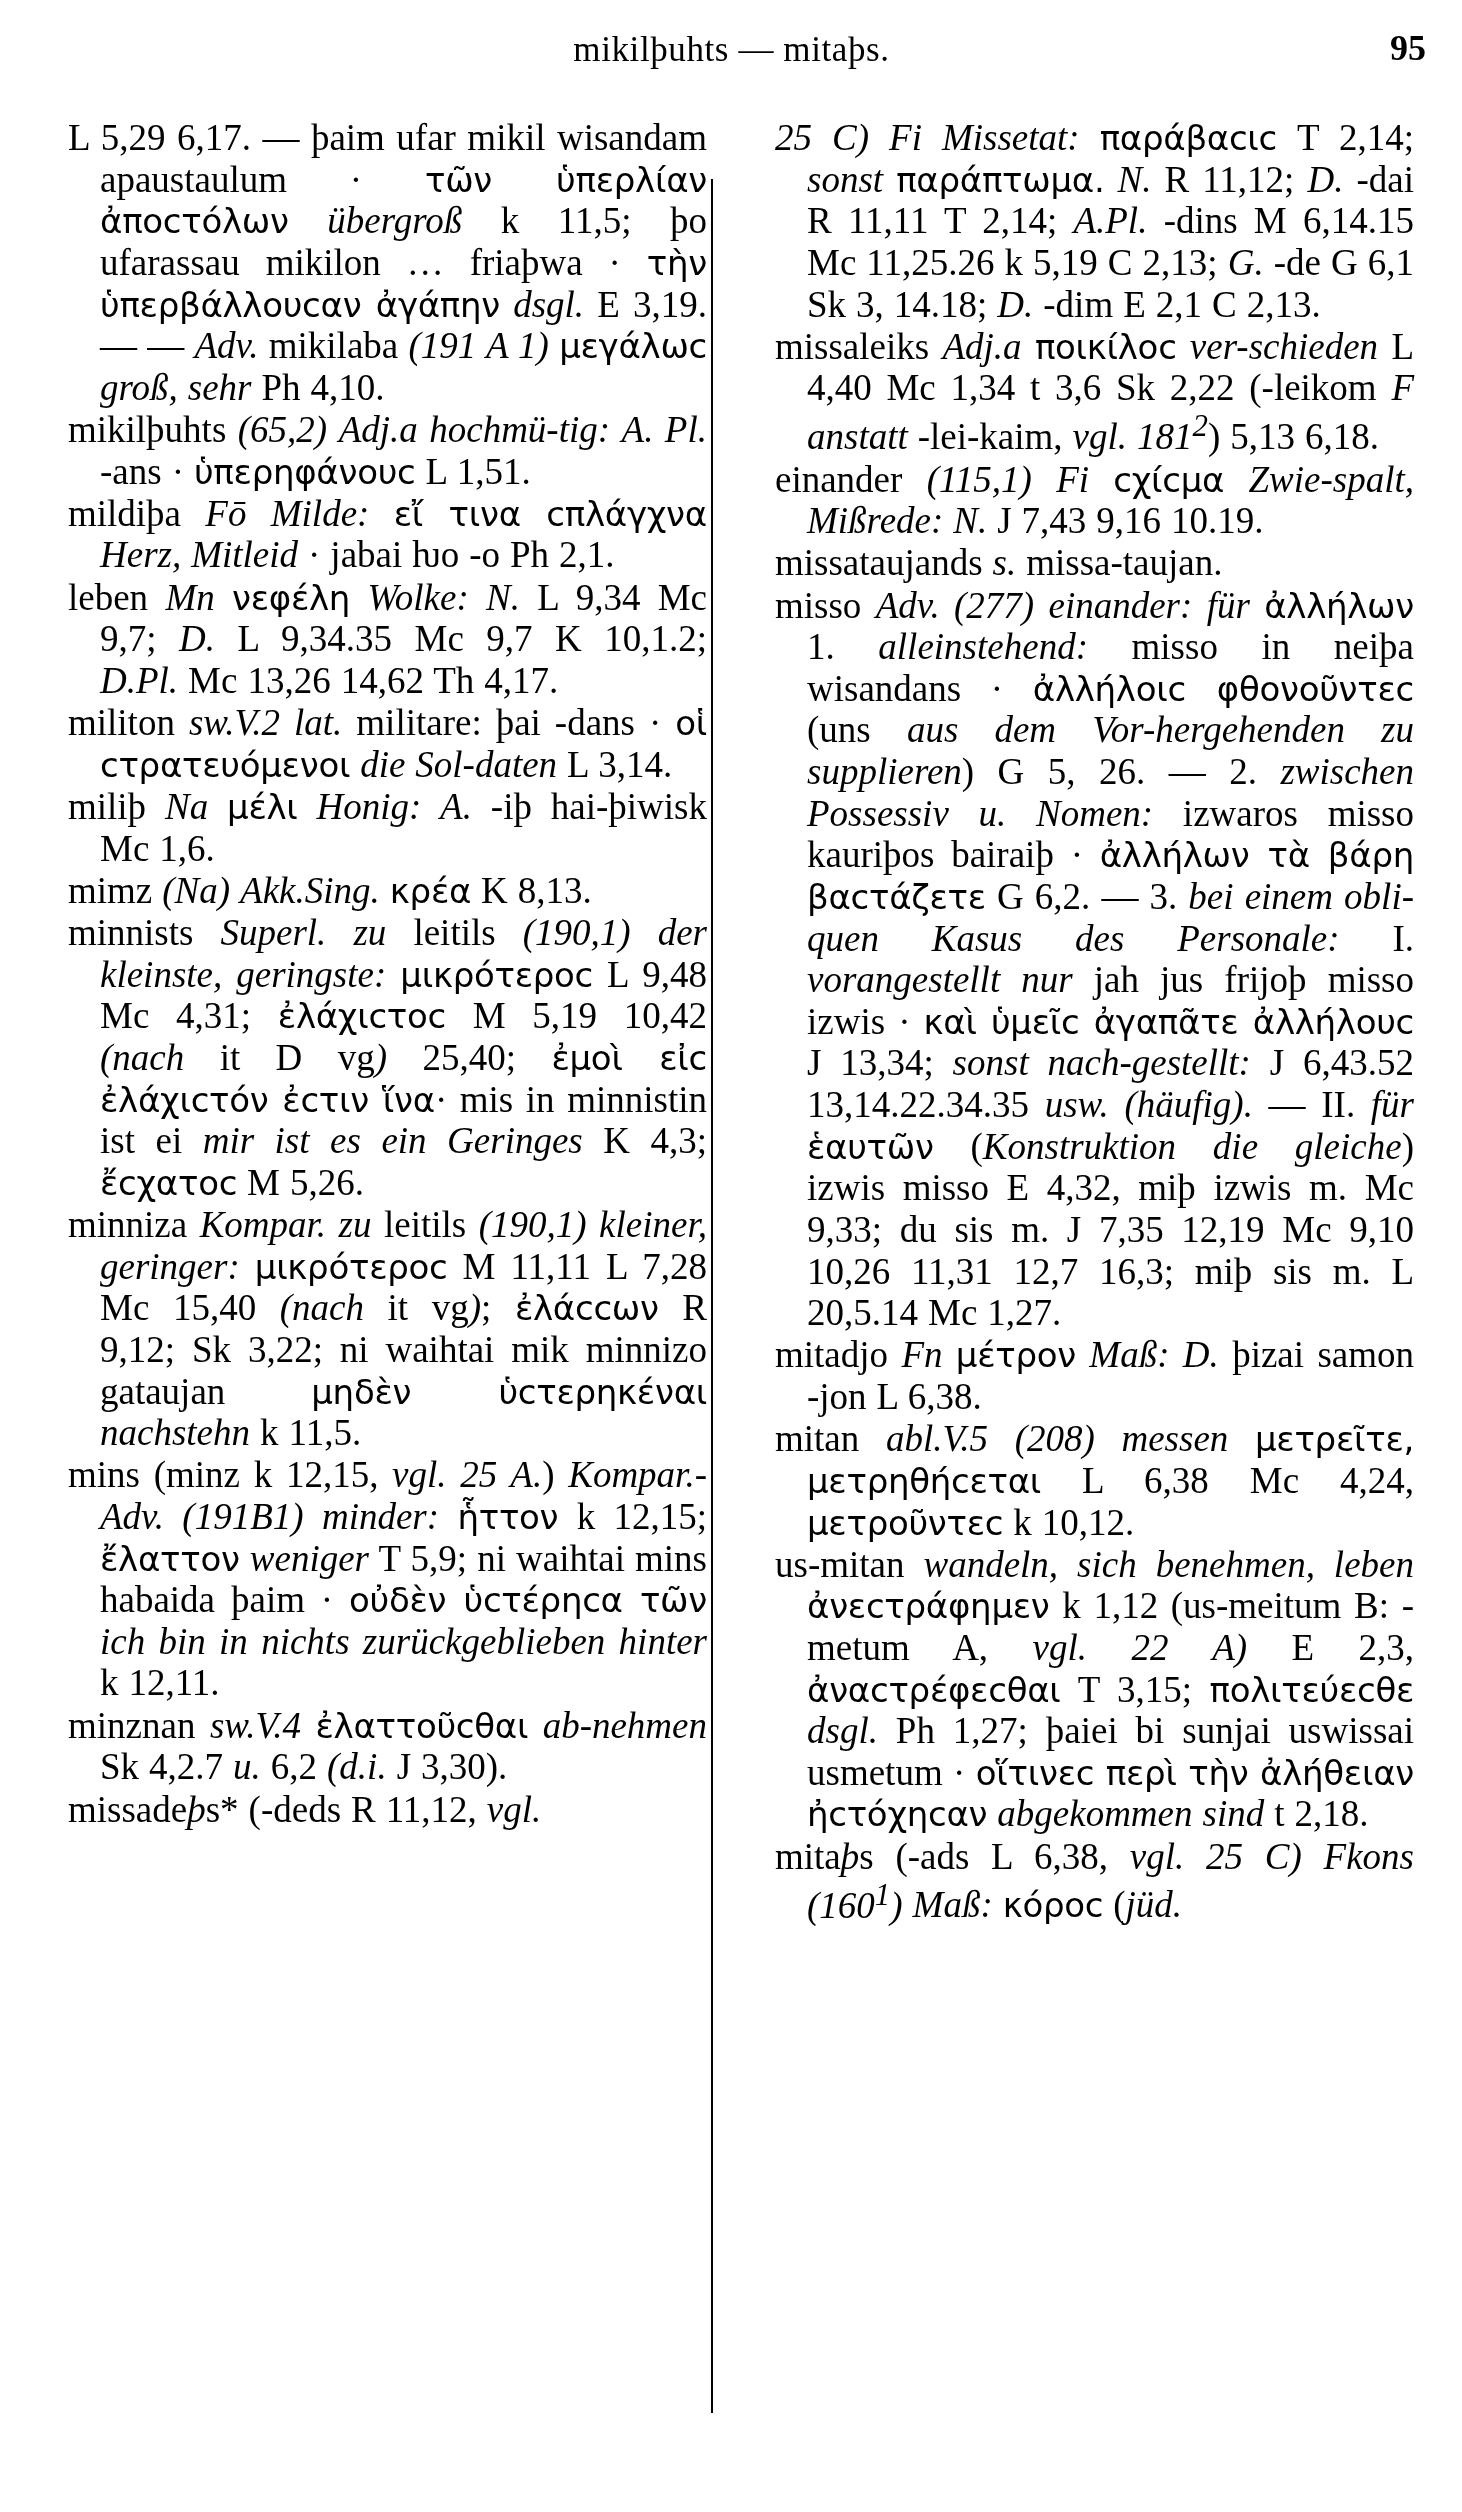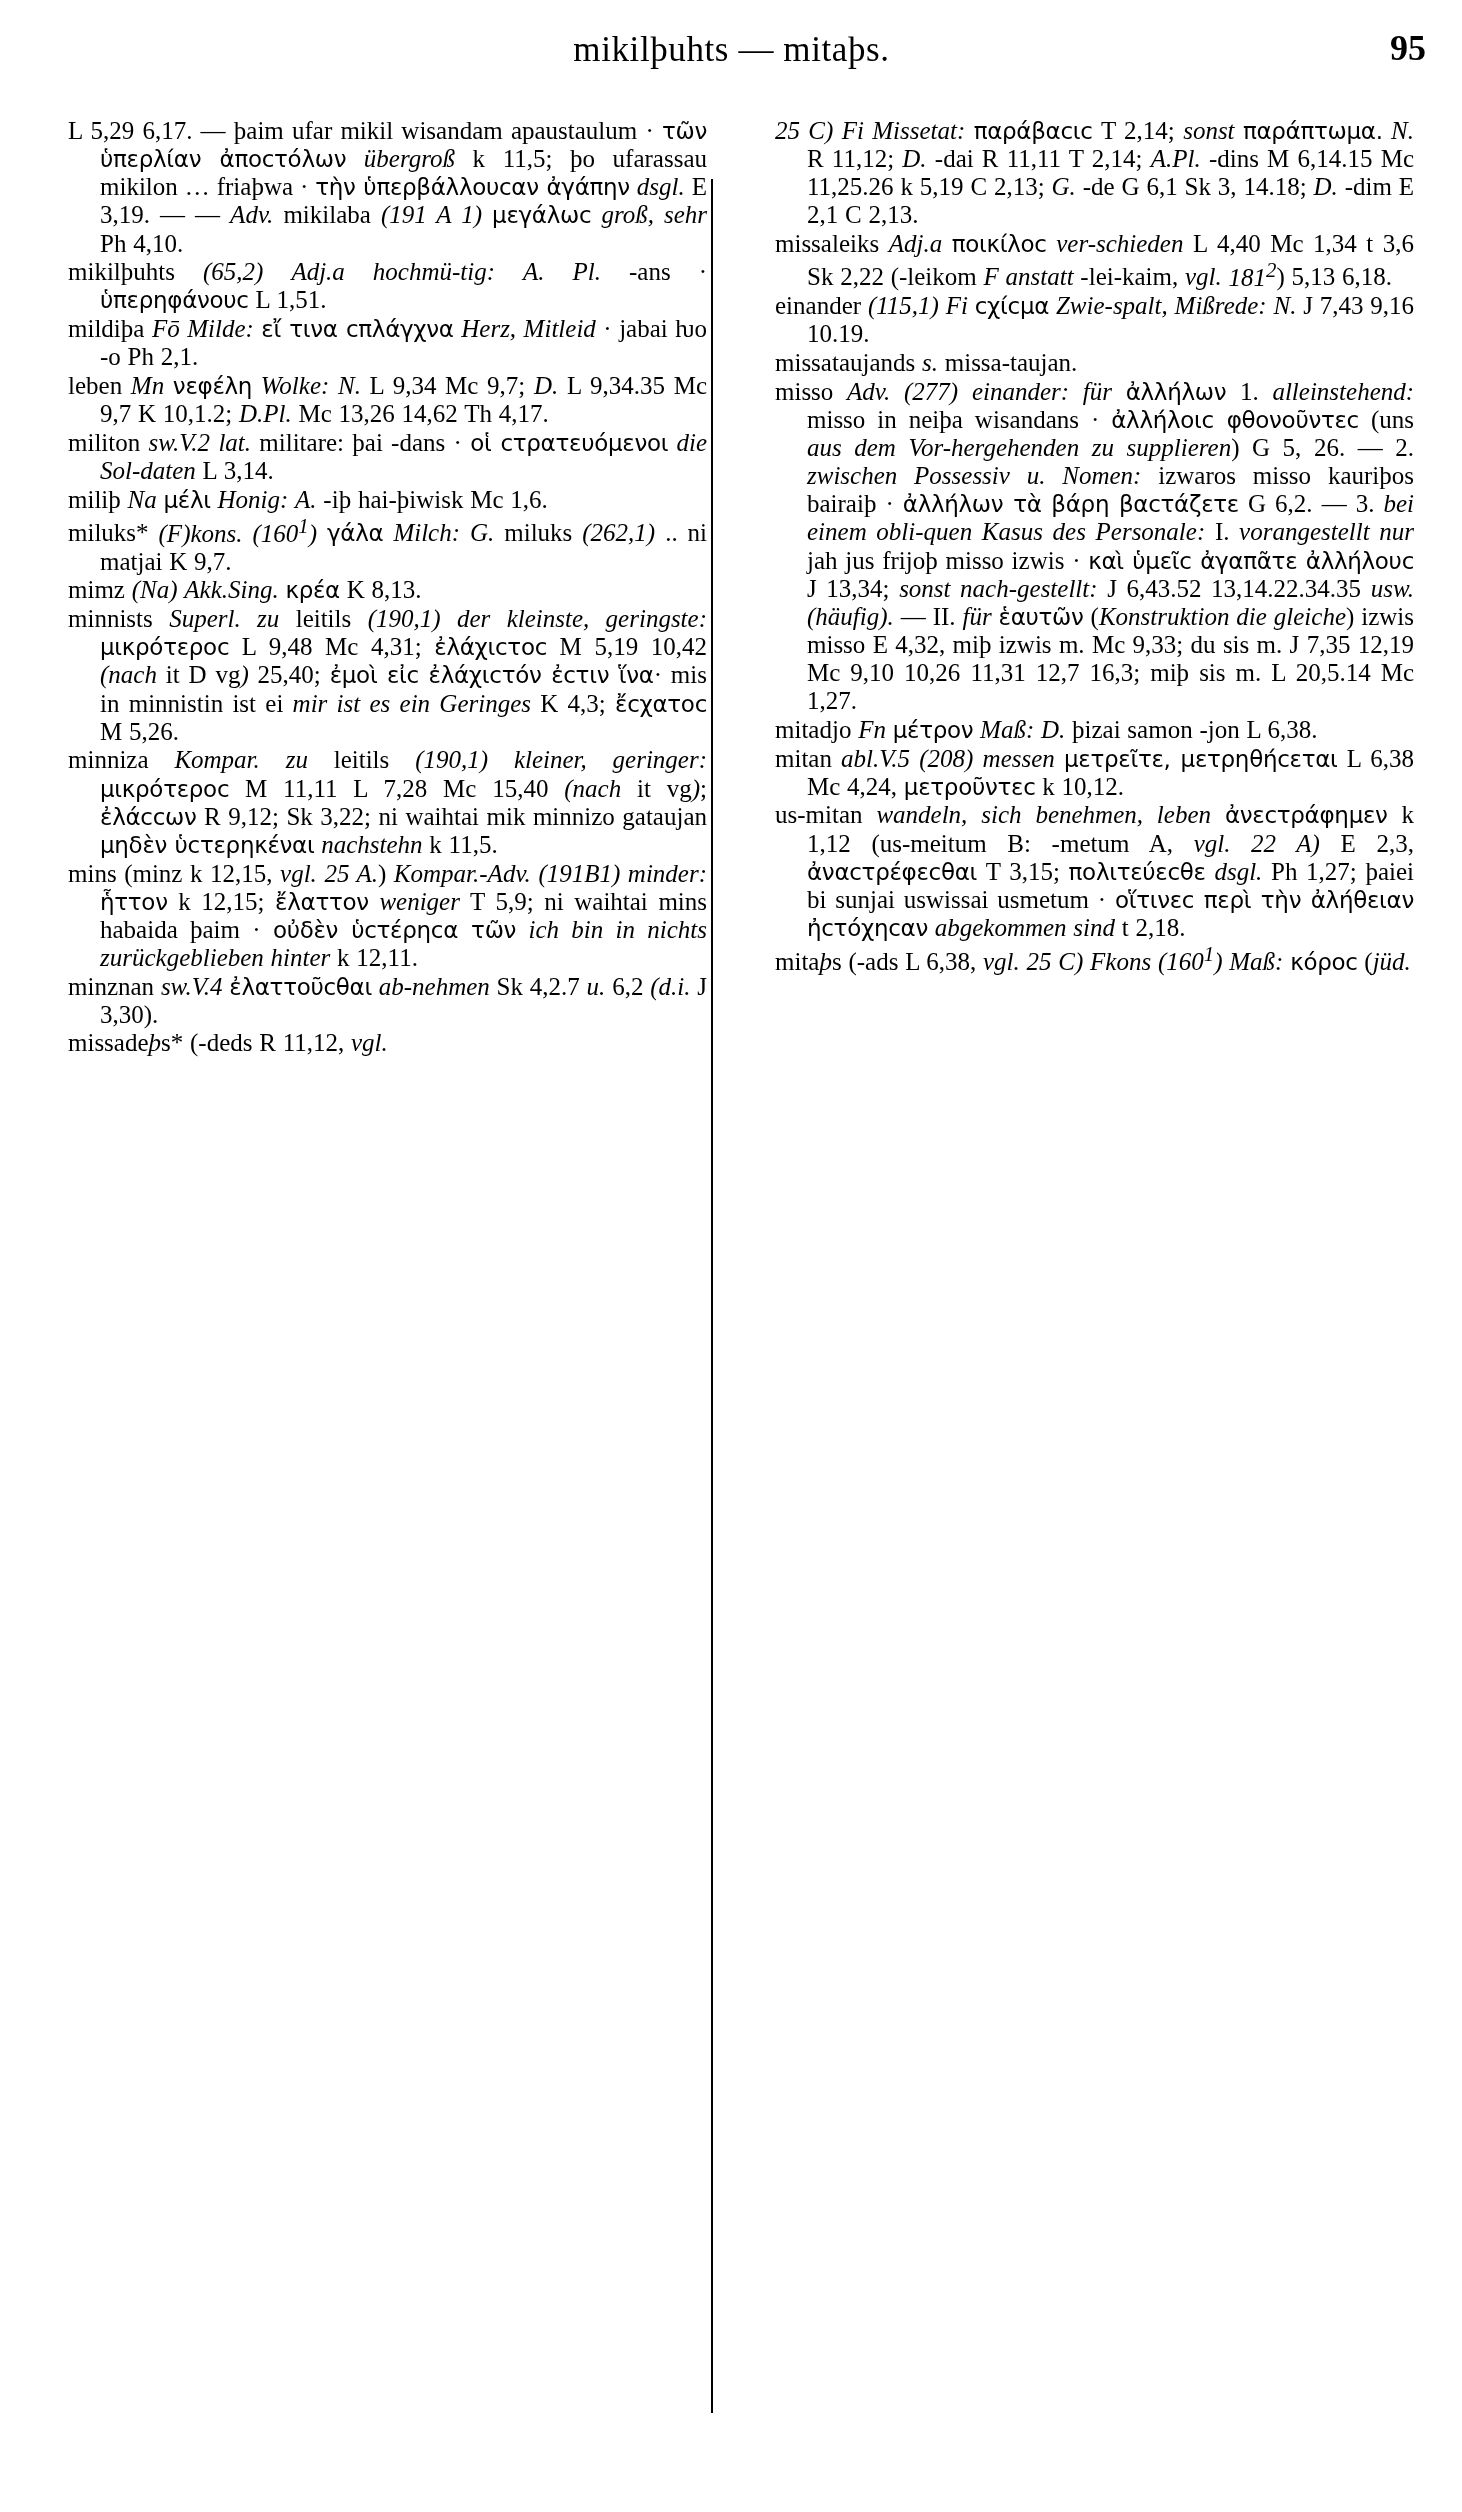--- a/index.html
+++ b/index.html
@@ -74,21 +74,21 @@
     left: 711px;
     width: 1.9px;
     height: 2234px;
     background: #000;
   }
 
   
   .entry {
     margin: 0 0 0.6px 0;
     padding: 0;
-    font-size: 25px;
+    font-size: 37px;
     line-height: 1.125;
     text-align: justify;
     text-indent: -32px;
     padding-left: 32px;
     word-spacing: 0.02em;
   }
 
   b, .hw {
     font-weight: 400;
     letter-spacing: 0px;
@@ -114,21 +114,20 @@
   </div>
 
   <div class="columns">
     <div class="col col-left" id="col-left">
         <p class="entry">L 5,29 6,17. — þaim ufar mikil wisandam apaustaulum · <span class="gk">τῶν ὑπερλίαν ἀποϲτόλων</span> <i>übergroß</i> k 11,5; þo ufarassau mikilon … friaþwa · <span class="gk">τὴν ὑπερβάλλουϲαν ἀγάπην</span> <i>dsgl.</i> E 3,19. — — <i>Adv.</i> mikilaba <i>(191 A 1)</i> <span class="gk">μεγάλωϲ</span> <i>groß, sehr</i> Ph 4,10.</p>
         <p class="entry"><b>mikilþuhts</b> <i>(65,2)</i> <i>Adj.a</i> <i>hochmü-tig:</i> <i>A.</i> <i>Pl.</i> -ans · <span class="gk">ὑπερηφάνουϲ</span> L 1,51.</p>
         <p class="entry"><b>mildiþa</b> <i>Fō</i> <i>Milde:</i> <span class="gk">εἴ τινα ϲπλάγχνα</span> <i>Herz, Mitleid</i> · jabai ƕo -o Ph 2,1.</p>
         <p class="entry"><b>leben</b> <i>Mn</i> <span class="gk">νεφέλη</span> <i>Wolke:</i> <i>N.</i> L 9,34 Mc 9,7; <i>D.</i> L 9,34.35 Mc 9,7 K 10,1.2; <i>D.Pl.</i> Mc 13,26 14,62 Th 4,17.</p>
         <p class="entry"><b>militon</b> <i>sw.V.2</i> <i>lat.</i> militare: þai -dans · <span class="gk">οἱ ϲτρατευόμενοι</span> <i>die Sol-daten</i> L 3,14.</p>
         <p class="entry"><b>miliþ</b> <i>Na</i> <span class="gk">μέλι</span> <i>Honig:</i> <i>A.</i> -iþ hai-þiwisk Mc 1,6.</p>
-        <p class="entry"><b>miluks*</b> <i>(F)kons. (160<sup>1</sup>)</i> <span class="gk">γάλα</span> <i>Milch:</i> <i>G.</i> miluks <i>(262,1)</i> .. ni matjai K 9,7.</p>
         <p class="entry"><b>mimz</b> <i>(Na)</i> <i>Akk.Sing.</i> <span class="gk">κρέα</span> K 8,13.</p>
         <p class="entry"><b>minnists</b> <i>Superl.</i> <i>zu</i> leitils <i>(190,1)</i> <i>der kleinste, geringste:</i> <span class="gk">μικρότεροϲ</span> L 9,48 Mc 4,31; <span class="gk">ἐλάχιϲτοϲ</span> M 5,19 10,42 <i>(nach</i> it D vg<i>)</i> 25,40; <span class="gk">ἐμοὶ εἰϲ ἐλάχιϲτόν ἐϲτιν ἵνα</span>· mis in minnistin ist ei <i>mir ist es ein Geringes</i> K 4,3; <span class="gk">ἔϲχατοϲ</span> M 5,26.</p>
         <p class="entry"><b>minniza</b> <i>Kompar.</i> <i>zu</i> leitils <i>(190,1)</i> <i>kleiner, geringer:</i> <span class="gk">μικρότεροϲ</span> M 11,11 L 7,28 Mc 15,40 <i>(nach</i> it vg<i>)</i>; <span class="gk">ἐλάϲϲων</span> R 9,12; Sk 3,22; ni waihtai mik minnizo gataujan <span class="gk">μηδὲν ὑϲτερηκέναι</span> <i>nachstehn</i> k 11,5.</p>
         <p class="entry"><b>mins</b> (minz k 12,15, <i>vgl.</i> <i>25 A.</i>) <i>Kompar.-Adv.</i> <i>(191B1)</i> <i>minder:</i> <span class="gk">ἧττον</span> k 12,15; <span class="gk">ἔλαττον</span> <i>weniger</i> T 5,9; ni waihtai mins habaida þaim · <span class="gk">οὐδὲν ὑϲτέρηϲα τῶν</span> <i>ich bin in nichts zurückgeblieben hinter</i> k 12,11.</p>
         <p class="entry"><b>minznan</b> <i>sw.V.4</i> <span class="gk">ἐλαττοῦϲθαι</span> <i>ab-nehmen</i> Sk 4,2.7 <i>u.</i> 6,2 <i>(d.i.</i> J 3,30).</p>
         <p class="entry"><b>missade</b><b><i>þ</i></b><b>s*</b> (-deds R 11,12, <i>vgl.</i></p>
       </div>
     <div class="col-rule"></div>
     <div class="col col-right" id="col-right">
         <p class="entry"><i>25 C)</i> <i>Fi</i> <i>Missetat:</i> <span class="gk">παράβαϲιϲ</span> T 2,14; <i>sonst</i> <span class="gk">παράπτωμα.</span> <i>N.</i> R 11,12; <i>D.</i> -dai R 11,11 T 2,14; <i>A.Pl.</i> -dins M 6,14.15 Mc 11,25.26 k 5,19 C 2,13; <i>G.</i> -de G 6,1 Sk 3, 14.18; <i>D.</i> -dim E 2,1 C 2,13.</p>

